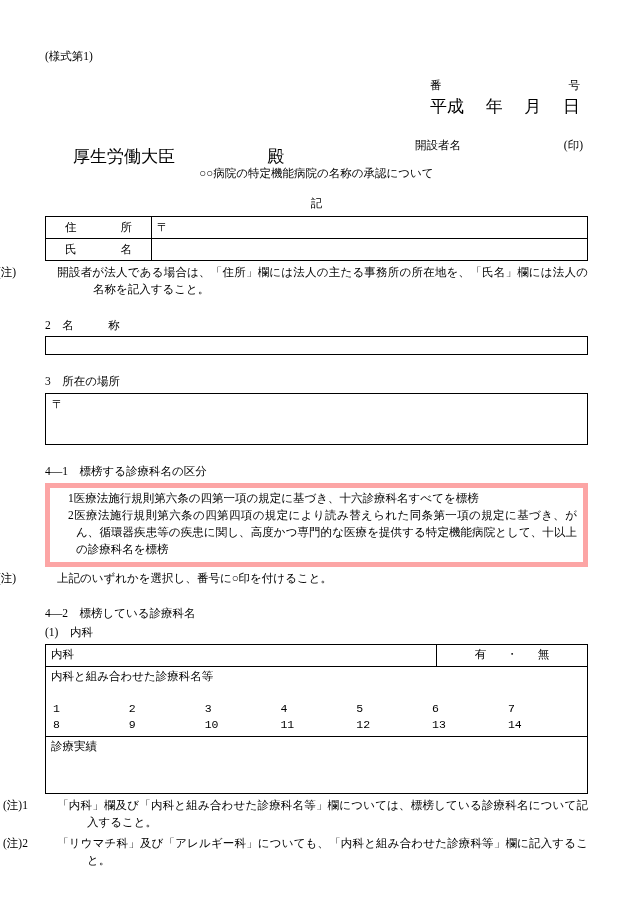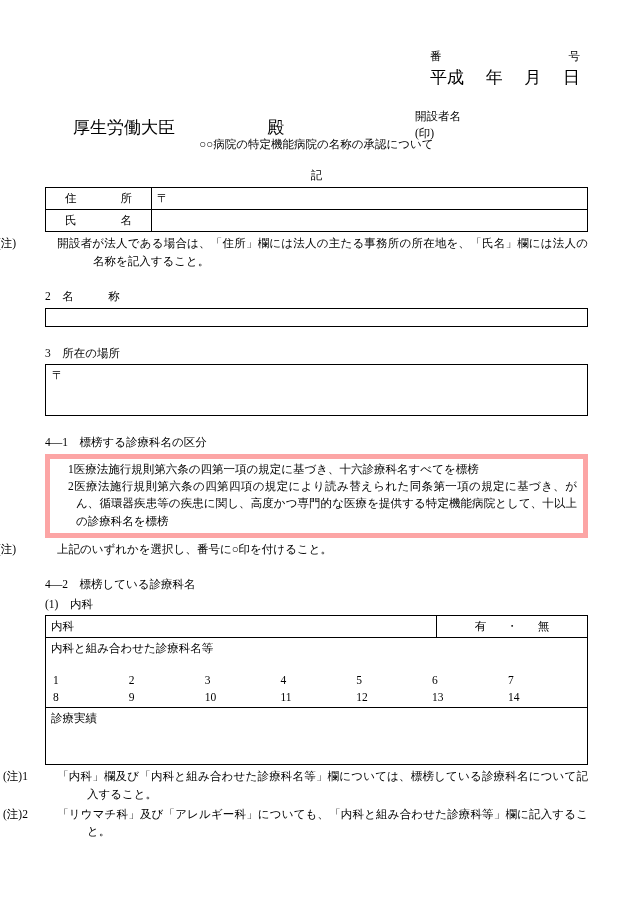--- a/index.html
+++ b/index.html
@@ -66,21 +66,20 @@
     margin-left: 88px;
   }
   .applicant-row {
     position: absolute;
     left: 370px;
     top: 60px;
     width: 168px;
     display: flex;
     justify-content: space-between;
     font-size: 11.5px;
-    flex-direction: column;
   }
 
   
   .doc-title {
     text-align: center;
     font-size: 11.5px;
     margin: 10px 0 14px 0;
   }
 
   
@@ -193,20 +192,21 @@
     padding-left: 20px;
     text-indent: -8px;
     text-align: justify;
   }
 
   
   table.dept-tbl {
     border-collapse: collapse;
     width: 100%;
     table-layout: fixed;
+    font-family: Liberation Mono, monospace;
   }
   table.dept-tbl td {
     border: 1px solid #000000;
     font-size: 11.5px;
     vertical-align: top;
     padding: 2px 5px;
   }
   .dept-name-cell { height: 17px; }
   .avail-cell {
     width: 140px;
@@ -231,20 +231,21 @@
     padding-left: 2px;
     box-sizing: border-box;
   }
   .record-cell { height: 52px; }
 </style>
 </head>
 <body>
 
 <div class="page">
 
+  <div class="form-code">(様式第1)</div>
 
   <div class="header-block">
     <div class="doc-number-row">
       <span>番</span>
       <span>号</span>
     </div>
     <div class="date-row">
       <span>平成</span>
       <span>年</span>
       <span>月</span>

